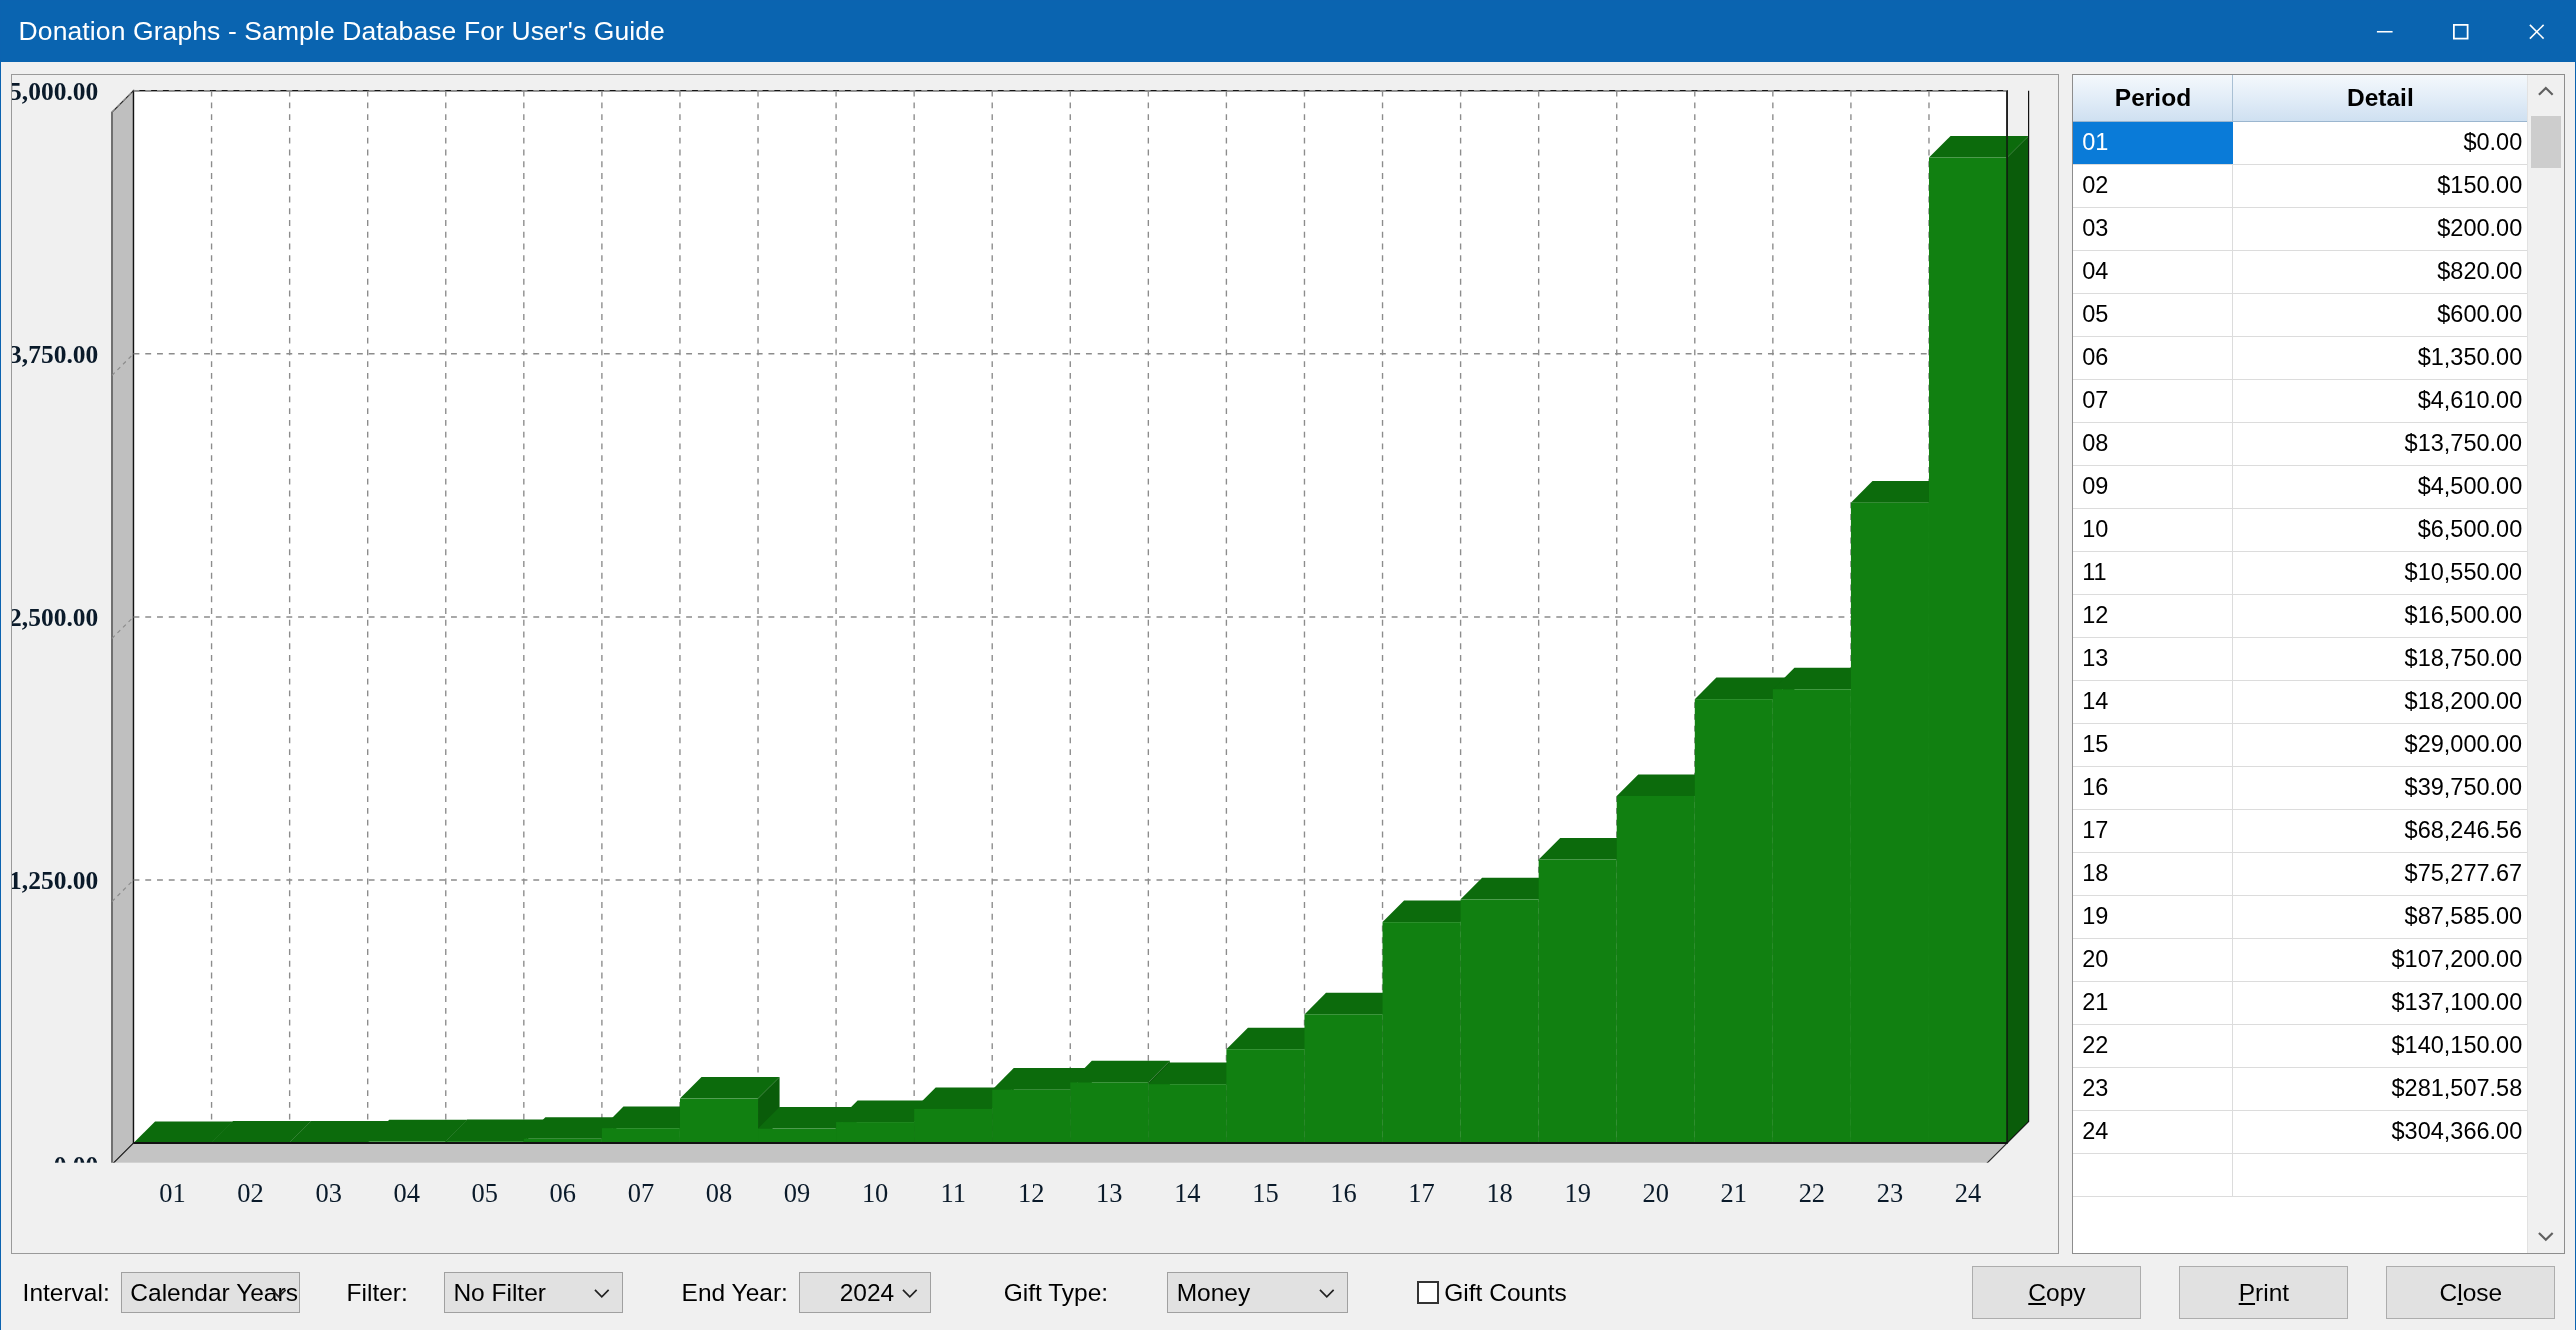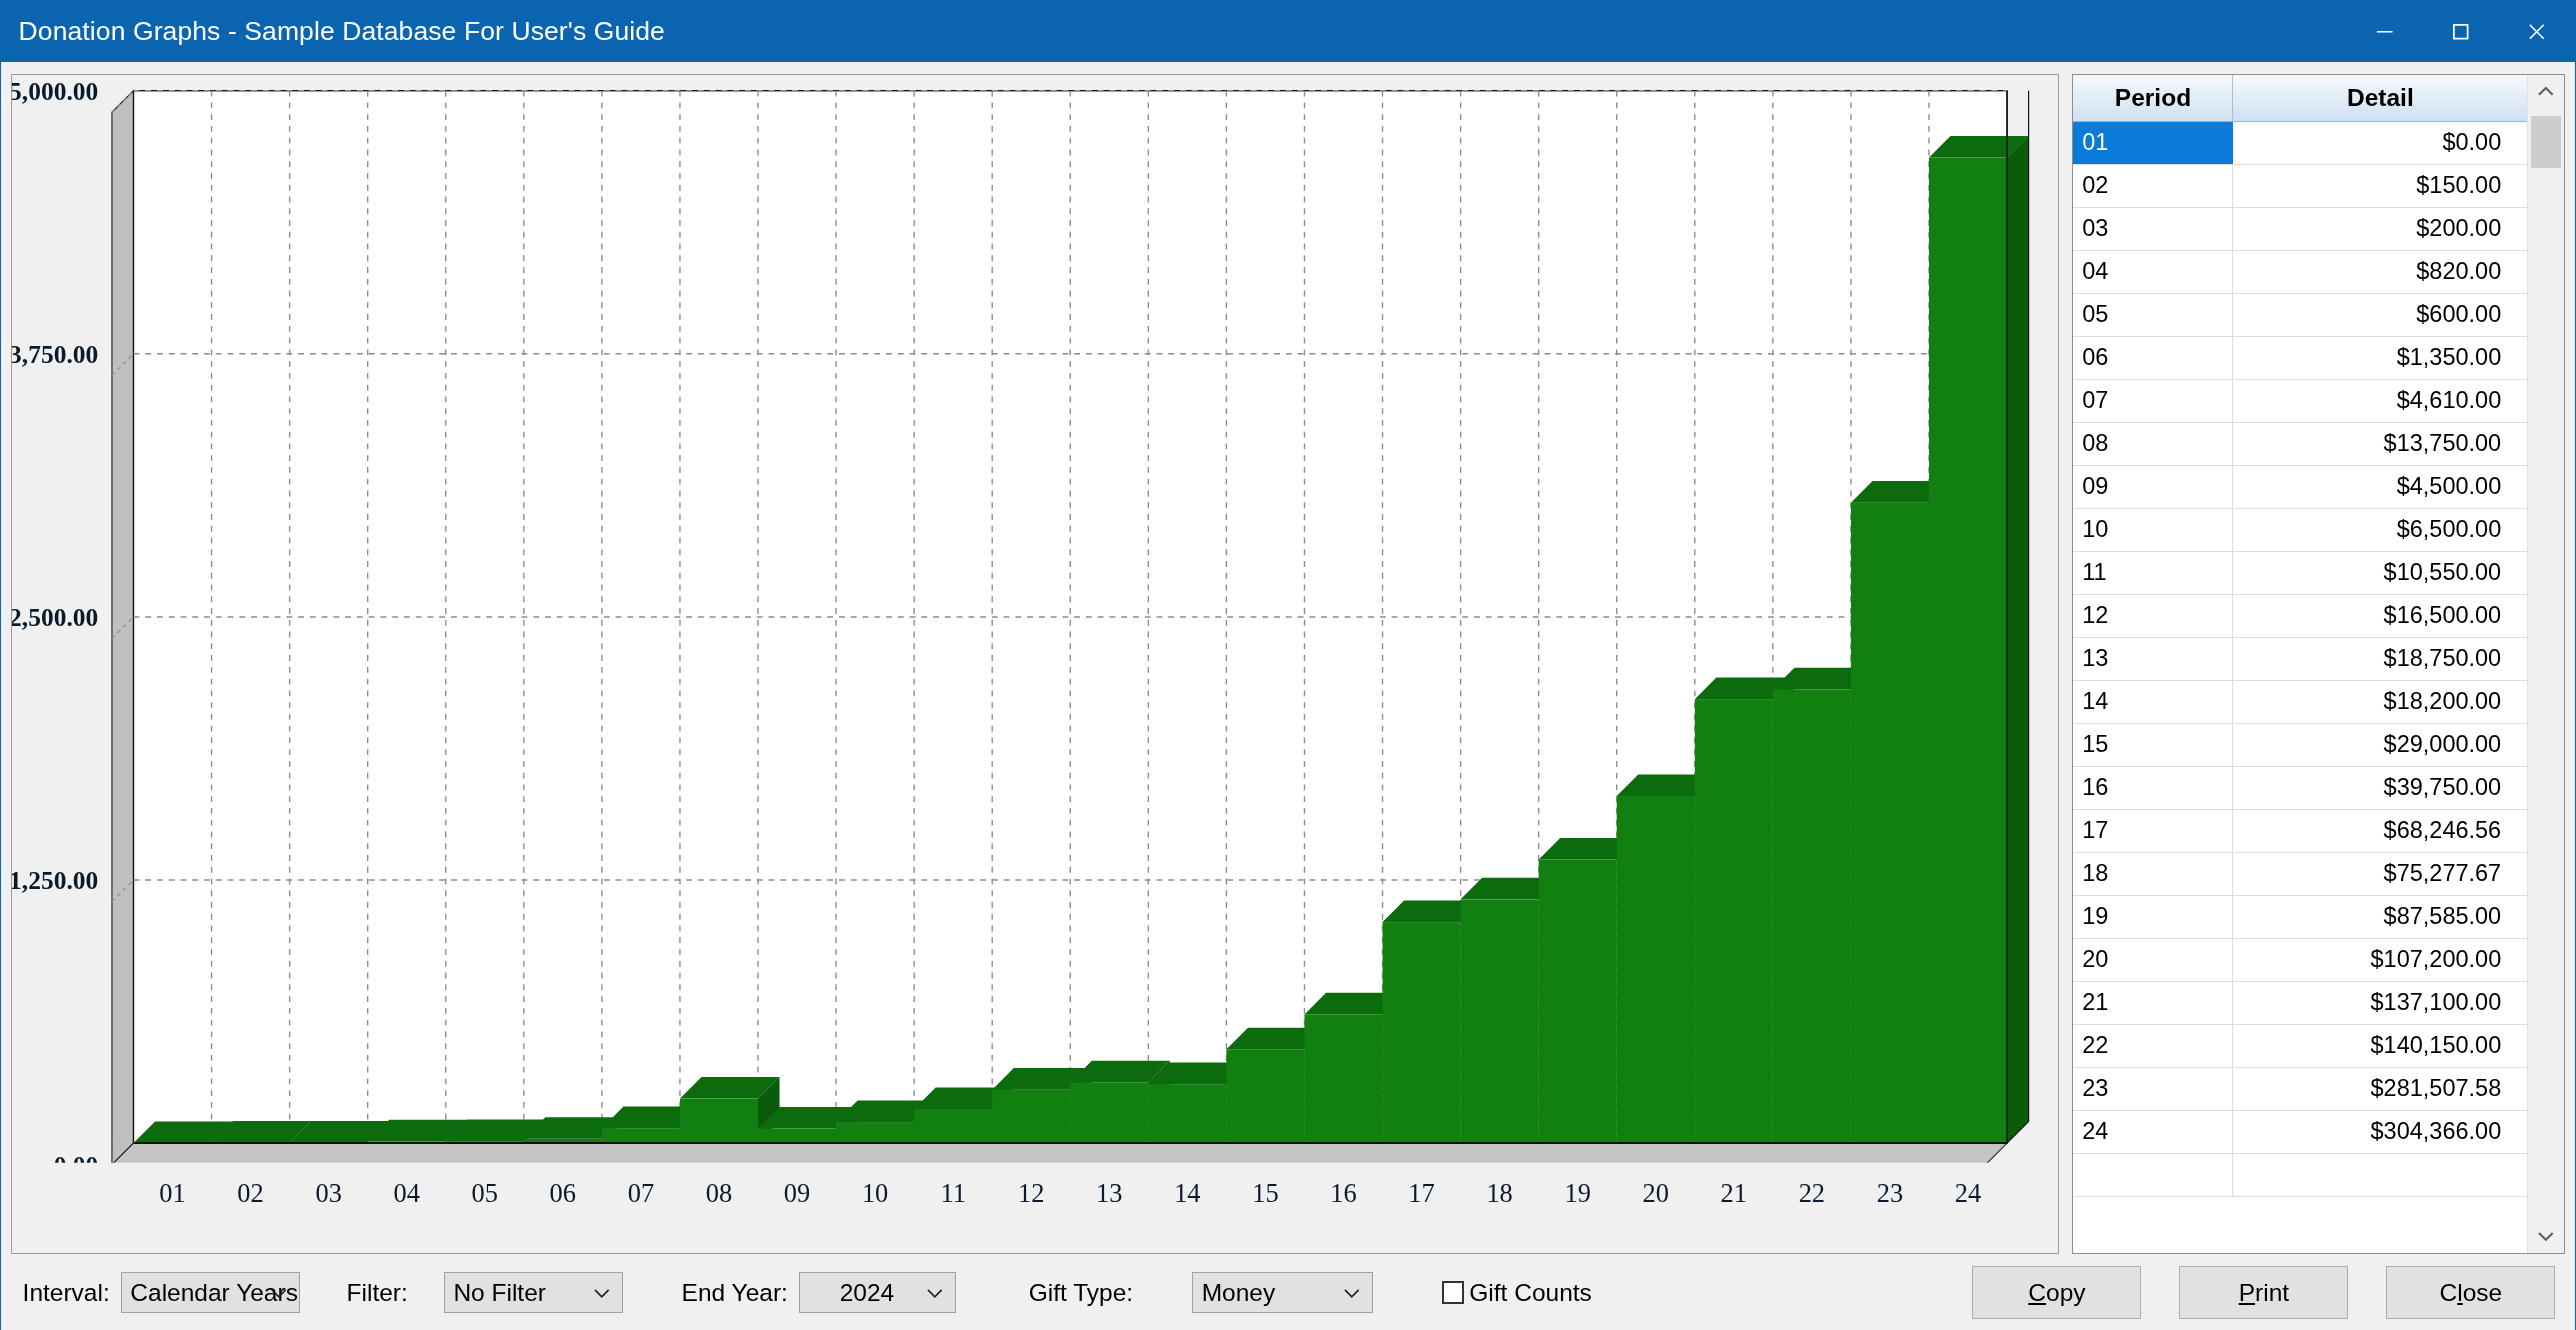--- a/index.html
+++ b/index.html
@@ -104,21 +104,21 @@
   .td-period {
     flex: 0 0 160px;
     display: flex; align-items: center;
     padding-left: 8.8px;
     border-right: 1px solid #dcdcdc;
     color: #000;
   }
   .td-detail {
     flex: 1 1 auto;
     display: flex; align-items: center; justify-content: flex-end;
-    padding-right: 26px;
+    padding-right: 5px;
     color: #000;
   }
   .trow.selected .td-period {
     background: #0a7bd8; color: #ffffff; border-right-color: #0a7bd8;
   }
   .trow.empty { border-bottom: 1px solid #dcdcdc; }
 
   
   .vscroll {
     flex: 0 0 37px;
@@ -161,21 +161,21 @@
     position: relative;
     padding-left: 8.8px;
     font-size: 24.5px; color: #000;
   }
   .combo .caret {
     position: absolute; right: 9.8px; top: 0; bottom: 0;
     display: flex; align-items: center;
   }
   .cb-interval { width: 179px; }
   .cb-filter   { width: 179px; margin-left: 25px; }
-  .cb-endyear  { width: 157px; padding-left: 40px; }
+  .cb-endyear  { width: 132px; padding-left: 40px; }
   .cb-gifttype { width: 181px; margin-left: 48px; }
 
   .gap-a { width: 47px; }
   .gap-b { width: 59px; }
   .gap-c { width: 73px; }
   .gap-d { width: 69px; }
 
   .checkrow { display: flex; align-items: center; }
   .checkbox {
     width: 22.5px; height: 22.5px;

